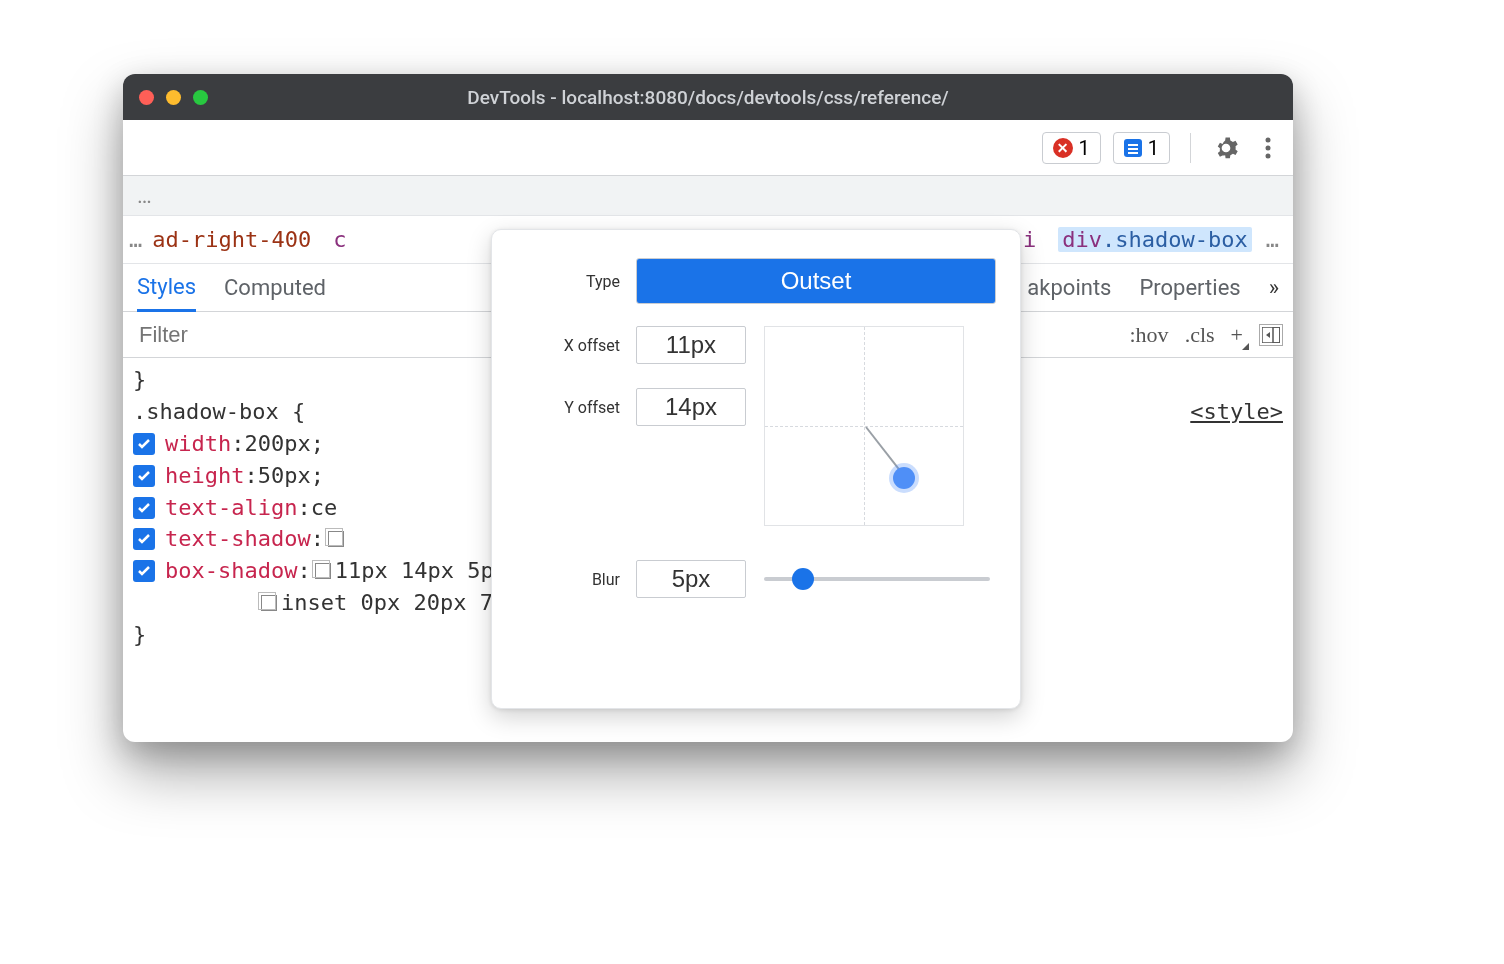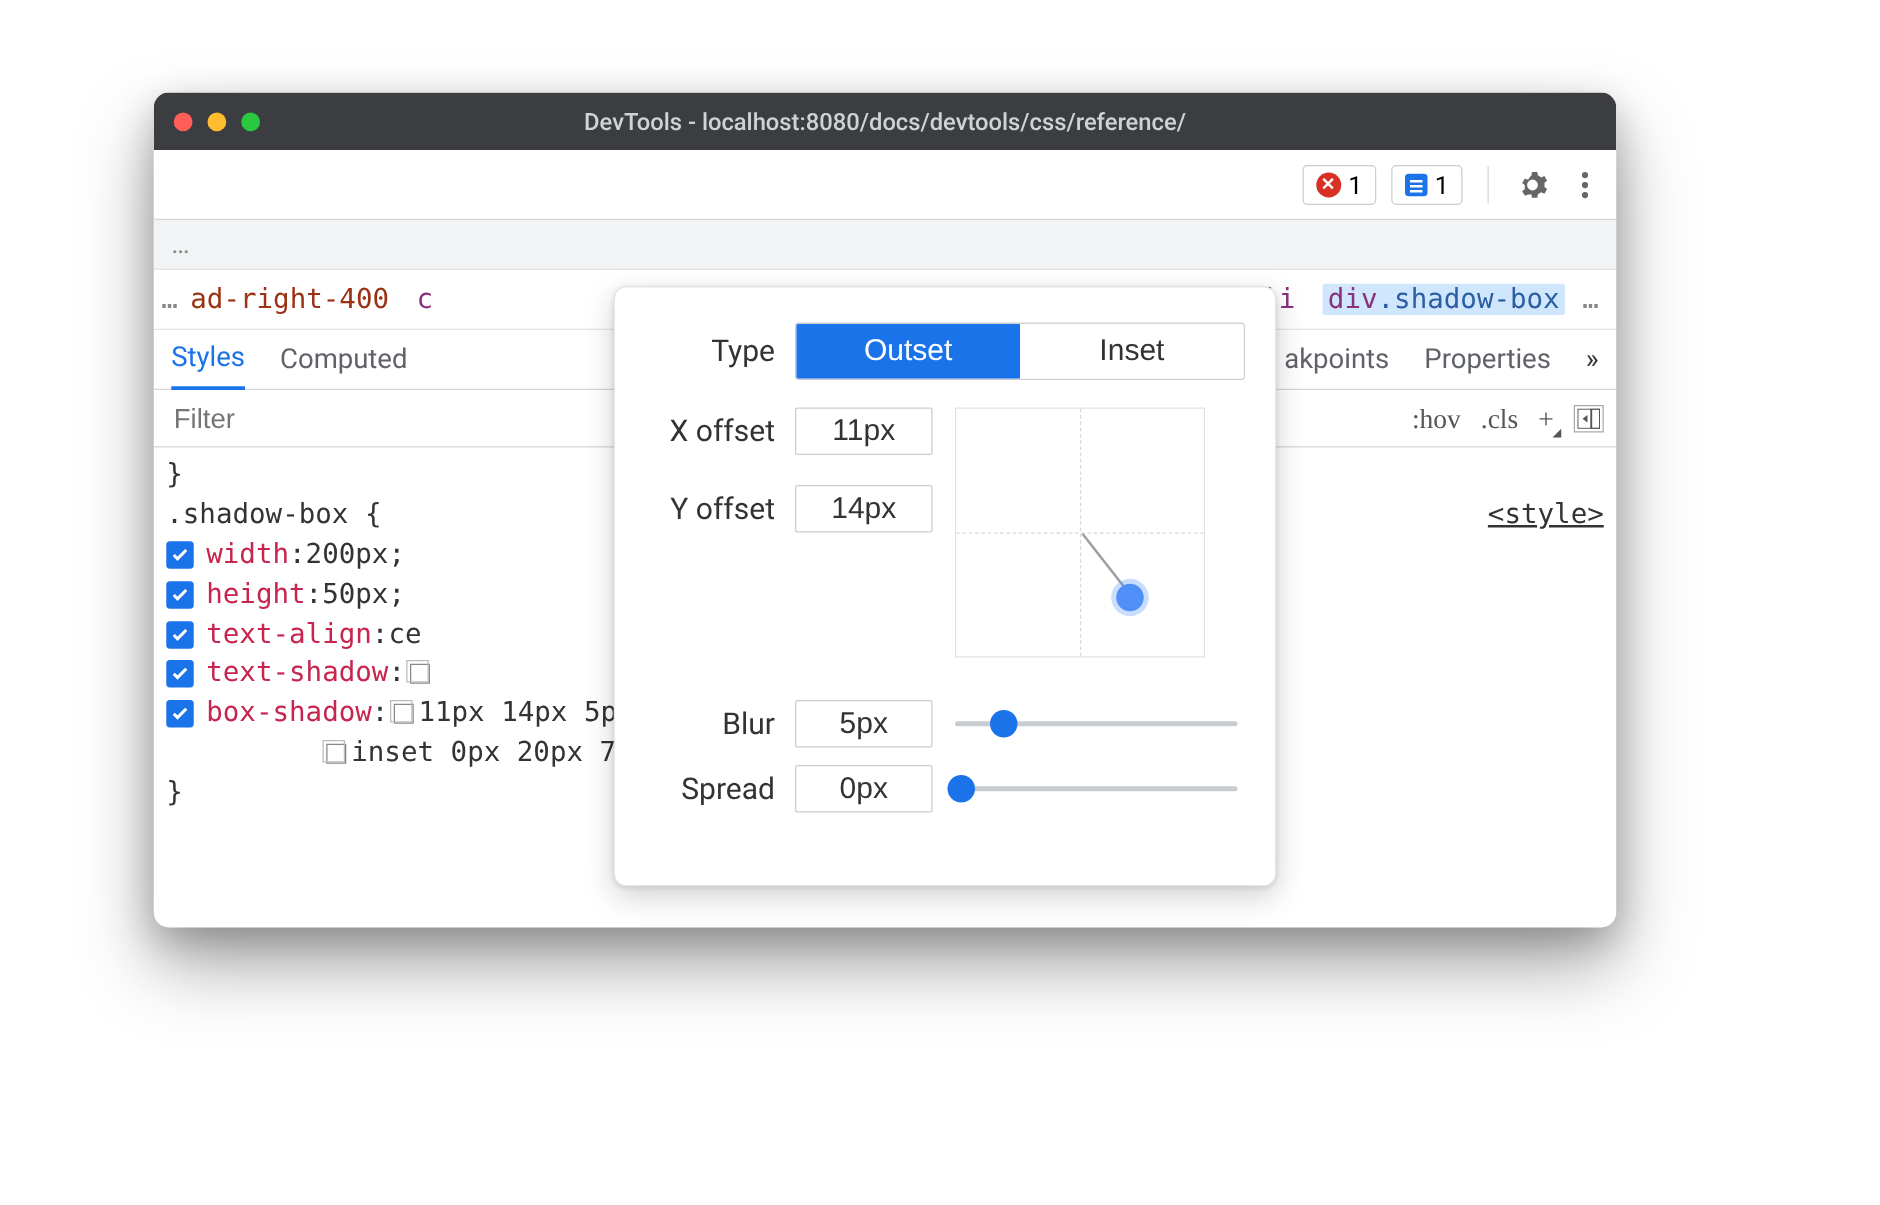--- a/index.html
+++ b/index.html
@@ -133,21 +133,21 @@
     top: 155px;
     width: 530px;
     height: 480px;
     background:#fff;
     border-radius: 10px;
     box-shadow: 0 8px 24px rgba(0,0,0,0.18), 0 1px 4px rgba(0,0,0,0.1);
     border: 1px solid #e3e5e8;
     padding: 14px 24px;
   }
   .prow { display:flex; align-items:center; margin: 14px 0; }
-  .plabel { width: 120px; text-align:right; font-size:24px; color:#333; padding-right:16px; font-weight:400; }
+  .plabel { width: 120px; text-align:right; font-size:16px; color:#333; padding-right:16px; font-weight:400; }
   .seg {
     display:flex; border:1px solid #c9ccd1; border-radius:3px; overflow:hidden; flex:1;
   }
   .seg button {
     flex:1; border:none; background:#fff; font-size:24px; padding:8px 0; cursor:pointer;
     color:#333;
   }
   .seg button.active { background:#1a73e8; color:#fff; font-weight:500; }
   .num-input {
     width: 110px; border:1px solid #c9ccd1; border-radius:2px; font-size:24px;
@@ -332,21 +332,20 @@
       <span>;</span>
     </div>
     <div class="code-line">}</div>
   </div>
 
   <div class="popover">
     <div class="prow">
       <div class="plabel">Type</div>
       <div class="seg">
         <button class="active">Outset</button>
-        <button>Inset</button>
       </div>
     </div>
     <div class="prow offset-block" style="margin-top:22px;">
       <div class="offset-inputs">
         <div style="display:flex;align-items:center;">
           <div class="plabel">X offset</div>
           <input class="num-input" value="11px" style="">
         </div>
         <div style="display:flex;align-items:center;">
           <div class="plabel">Y offset</div>
@@ -360,22 +359,15 @@
         <div class="handle"></div>
       </div>
     </div>
     <div class="prow" style="margin-top:34px;">
       <div class="plabel">Blur</div>
       <input class="num-input" value="5px" style="">
       <div class="slider" style="margin-left:18px;">
         <div class="thumb" style="left:28px;"></div>
       </div>
     </div>
-    <div class="prow">
-      <div class="plabel">Spread</div>
-      <input class="num-input" value="0px" style="">
-      <div class="slider" style="margin-left:18px;">
-        <div class="thumb" style="left:-6px;"></div>
-      </div>
-    </div>
   </div>
 
 </div>
 
 </body></html>

